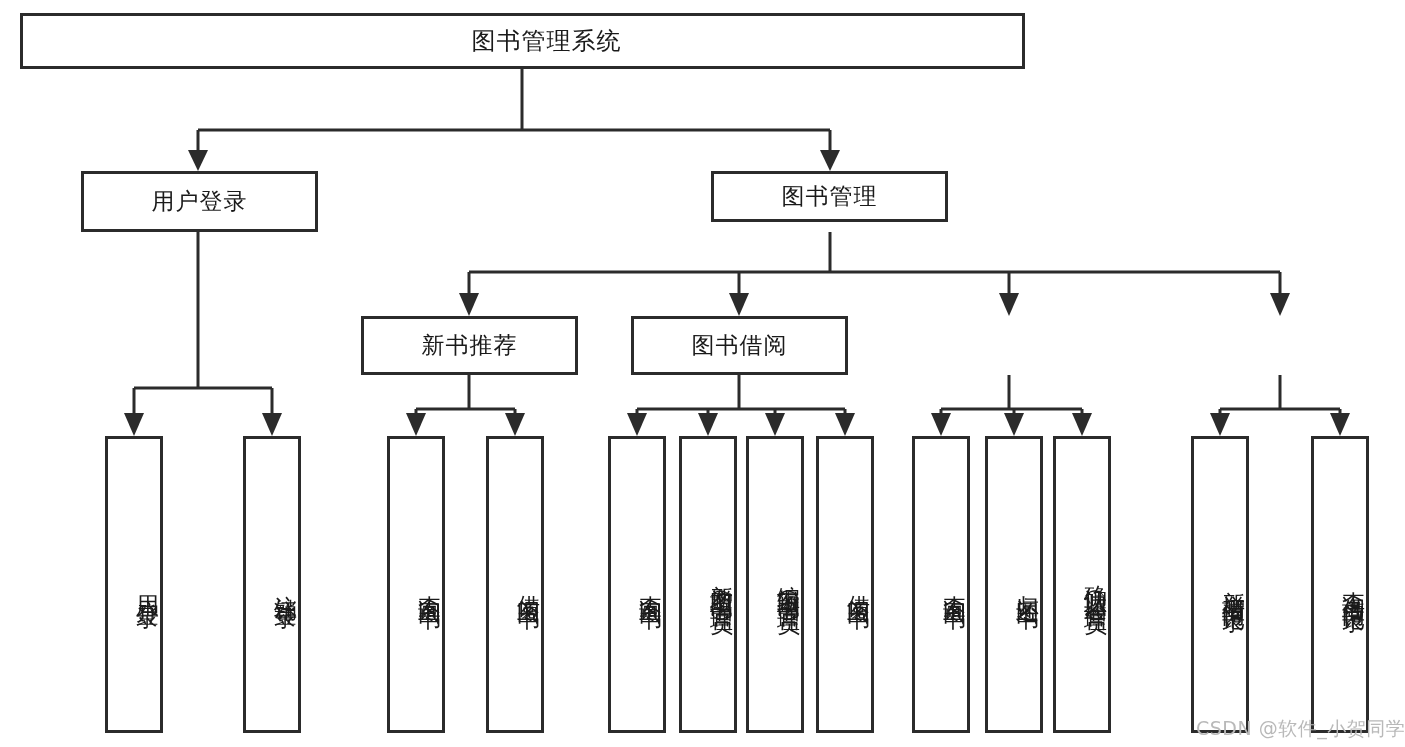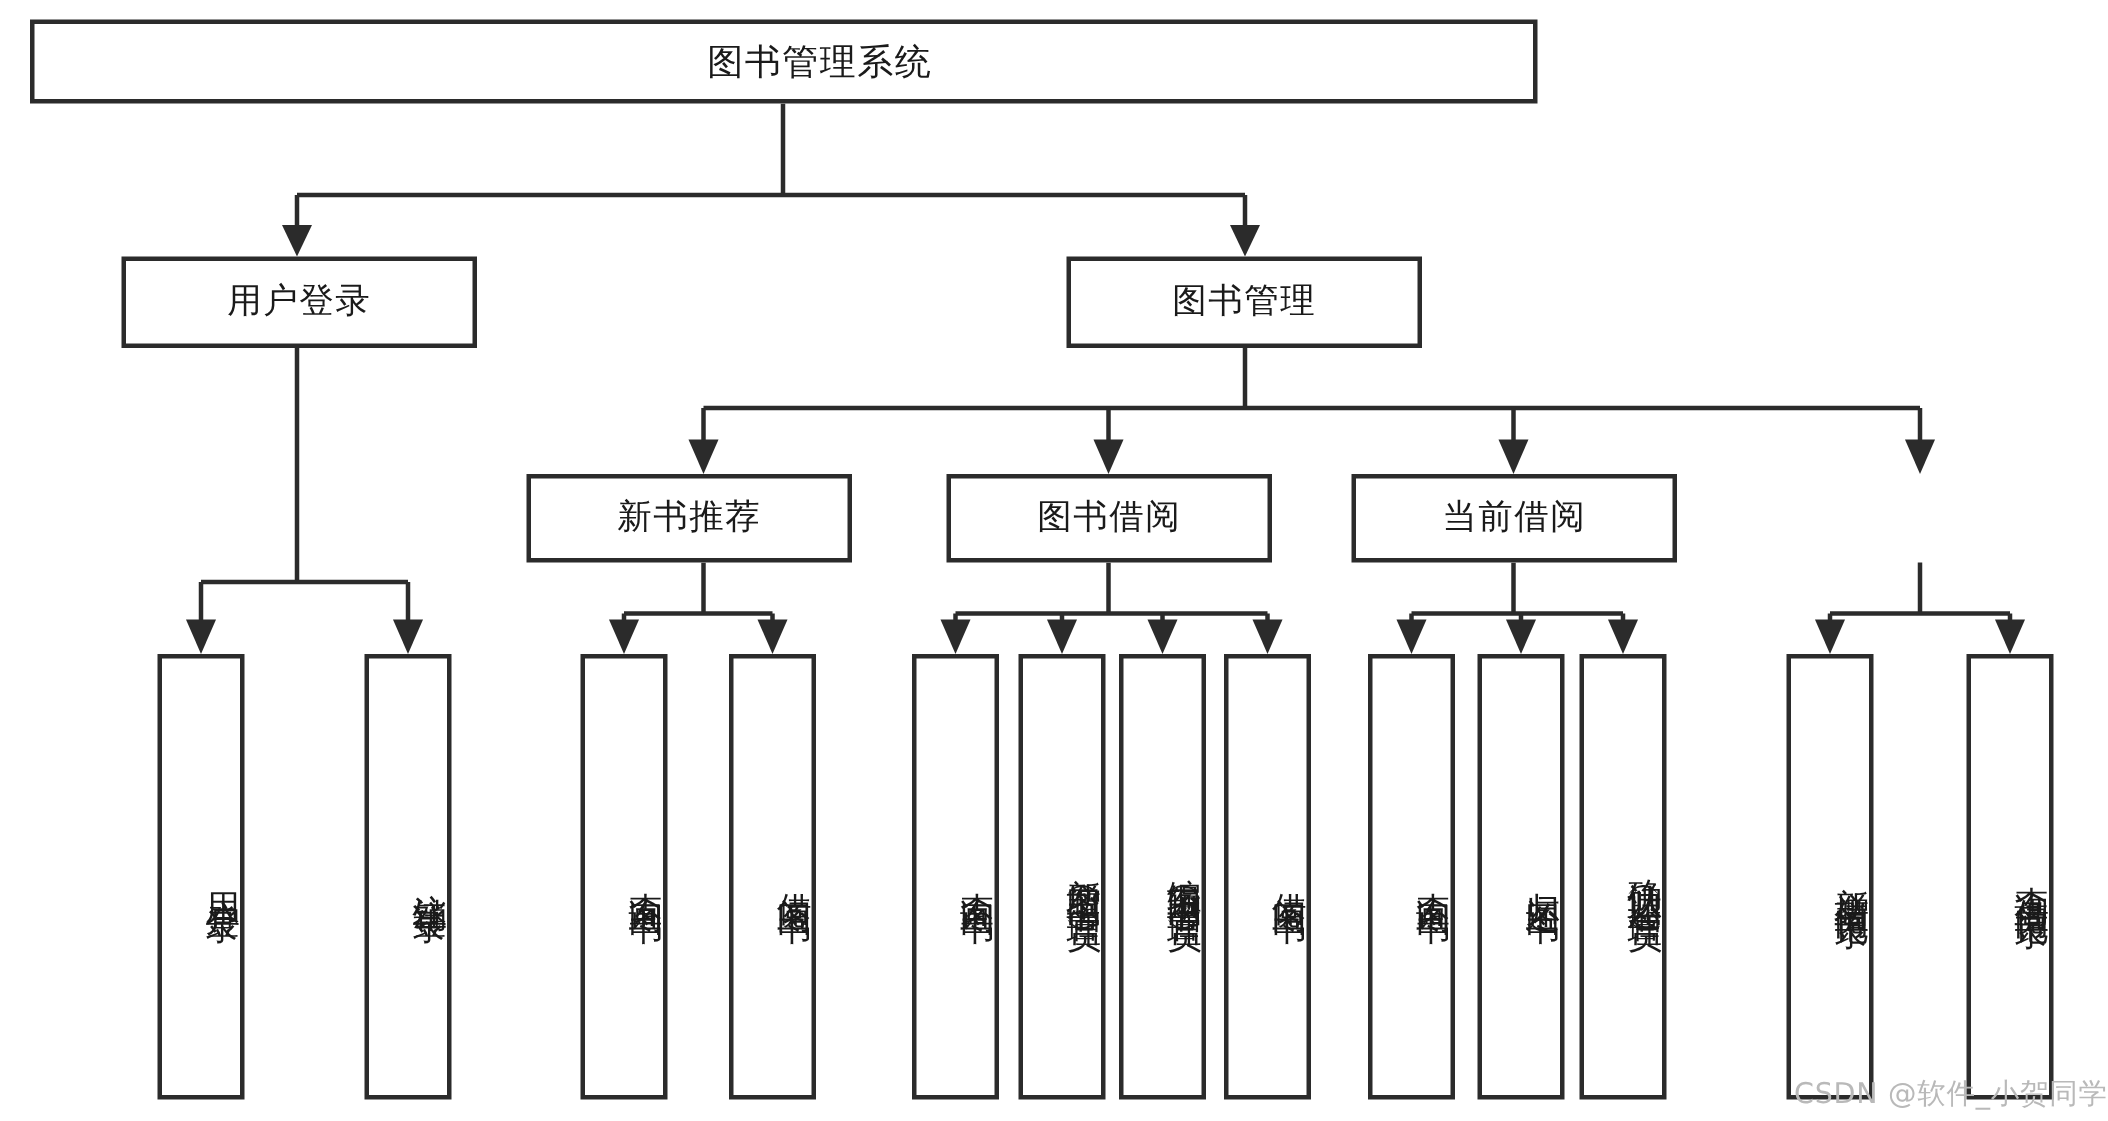--- a/index.html
+++ b/index.html
@@ -148,27 +148,26 @@
     <line x1="1220" y1="409" x2="1220" y2="415"></line>
     <polygon points="1210,413 1230,413 1220,436"></polygon>
     <line x1="1340" y1="409" x2="1340" y2="415"></line>
     <polygon points="1330,413 1350,413 1340,436"></polygon>
   </svg>
 
   <div class="node horiz root" style="left:20px;top:13px;width:1005px;height:56px;padding-left:48px;">图书管理系统</div>
 
   <div class="node horiz" style="left:81px;top:171px;width:237px;height:61px;">用户登录</div>
 
-  <div class="node horiz" style="left:711px;top:171px;width:237px;height:61px;">图书管理</div>
+  <div class="node horiz" style="left:711px;top:171px;width:237px;height:51px;">图书管理</div>
 
-  <div class="node horiz" style="left:351px;top:316px;width:217px;height:59px;">新书推荐</div>
+  <div class="node horiz" style="left:361px;top:316px;width:217px;height:59px;">新书推荐</div>
 
   <div class="node horiz" style="left:631px;top:316px;width:217px;height:59px;text-align:right;">图书借阅</div>
 
-  <div class="node horiz" style="left:901px;top:316px;width:217px;height:59px;">当前借阅</div>
 
 
   <div class="node vert" style="left:105px;top:436px;width:58px;height:297px;justify-content:center;">用户登录</div>
 
   <div class="node vert" style="left:243px;top:436px;width:58px;height:297px;justify-content:center;">注销登录</div>
 
   <div class="node vert" style="left:387px;top:436px;width:58px;height:297px;justify-content:center;">查询图书</div>
 
   <div class="node vert" style="left:486px;top:436px;width:58px;height:297px;justify-content:center;">借阅图书</div>
 

